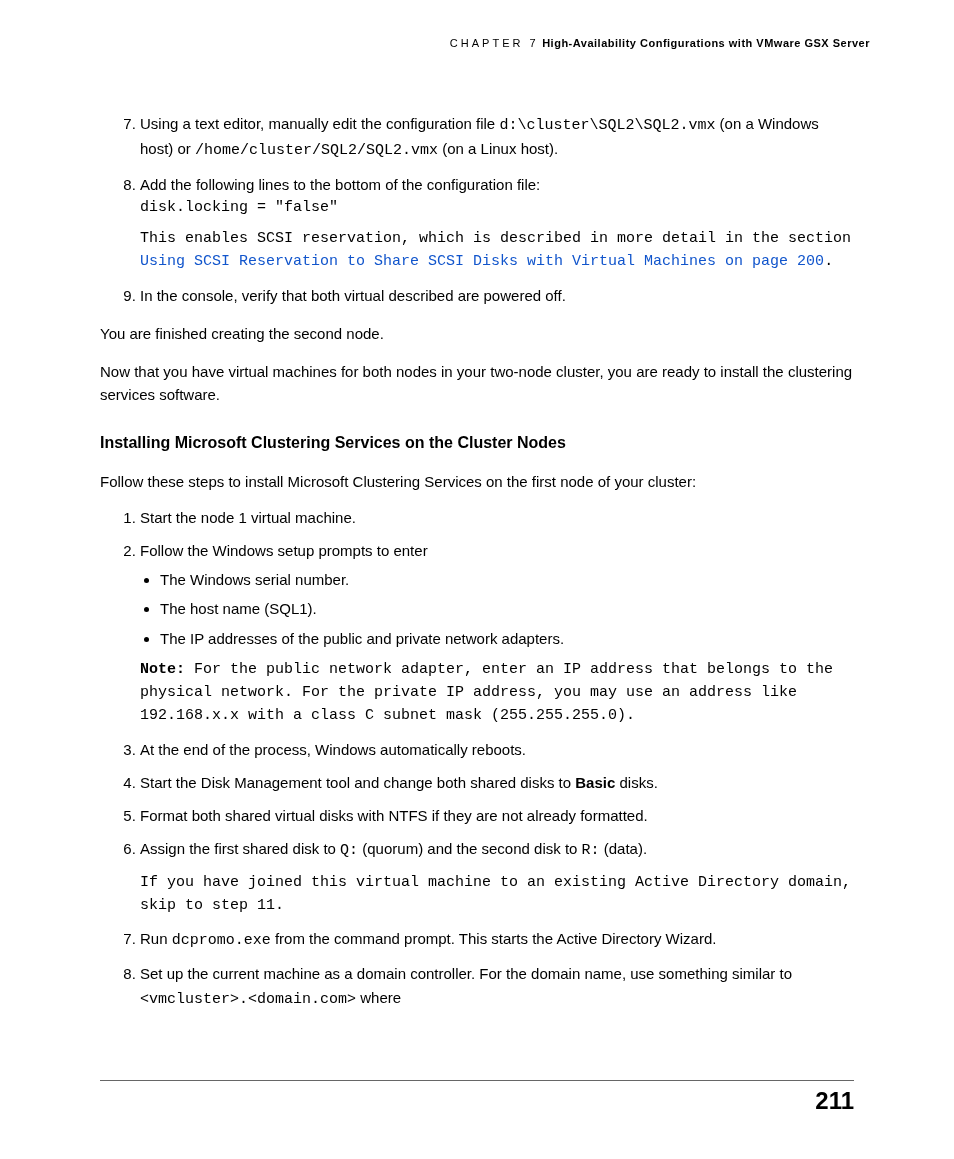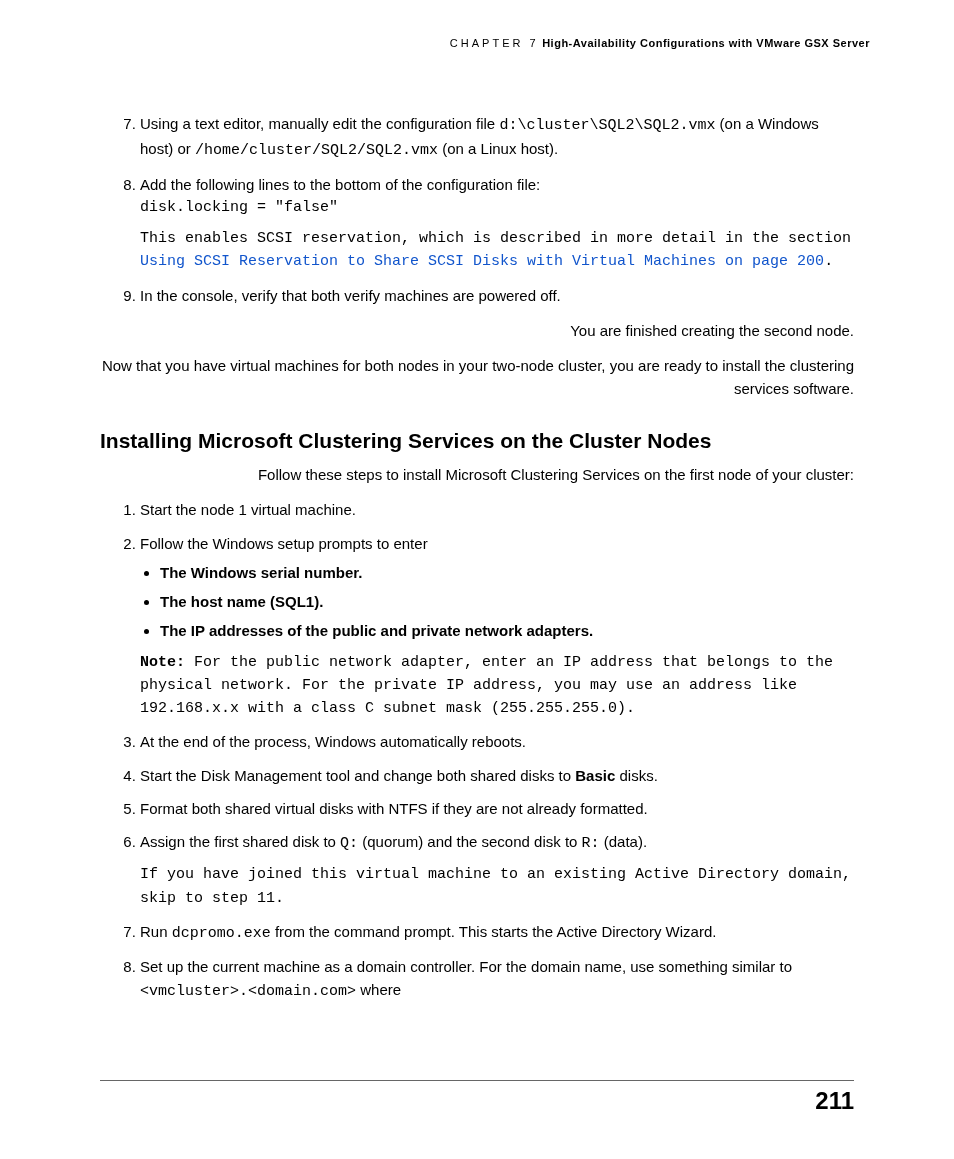--- a/index.html
+++ b/index.html
@@ -38,42 +38,40 @@
     padding-left: 40px;
   }
   ol > li {
     margin-bottom: 10px;
     padding-left: 0px;
   }
   ul {
     list-style-type: disc;
     margin: 6px 0 6px 0;
     padding-left: 20px;
-    font-weight: bold;
   }
   ul > li {
     margin-bottom: 6px;
   }
   p {
-    margin: 0 0 12px 0;
-    text-align: right;
+    margin: 15px 0 12px 0;
   }
   .para-under-item {
     margin-top: 8px;
     font-family: Liberation Mono, monospace;
   }
   .code {
     font-family: "Courier New", Courier, monospace;
     font-size: 15px;
   }
   .link {
     color: #1155cc;
   }
   h3 {
-    font-size: 21px;
+    font-size: 16px;
     font-weight: 700;
     margin: 24px 0 6px 0;
   }
   .pagenum {
     position: absolute;
     right: 100px;
     bottom: 40px;
     font-size: 24px;
     font-weight: 700;
   }
@@ -101,21 +99,21 @@
       <span>Using a text editor, manually edit the configuration file </span><span class="code">d:\cluster\SQL2\SQL2.vmx</span><span> (on a Windows host) or </span><span class="code">/home/cluster/SQL2/SQL2.vmx</span><span> (on a Linux host).</span>
     </li>
     <li>
       <span>Add the following lines to the bottom of the configuration file:</span>
       <div class="code">disk.locking = "false"</div>
       <div class="para-under-item">
         <span>This enables SCSI reservation, which is described in more detail in the section </span><span class="link">Using SCSI Reservation to Share SCSI Disks with Virtual Machines on page 200</span><span>.</span>
       </div>
     </li>
     <li>
-      <span>In the console, verify that both verify machines are powered off.</span>
+      <span>In the console, verify that both virtual described are powered off.</span>
     </li>
   </ol>
 
   <p>You are finished creating the second node.</p>
   <p>Now that you have virtual machines for both nodes in your two-node cluster, you are ready to install the clustering services software.</p>
 
   <h3>Installing Microsoft Clustering Services on the Cluster Nodes</h3>
   <p>Follow these steps to install Microsoft Clustering Services on the first node of your cluster:</p>
 
   <ol start="1">

